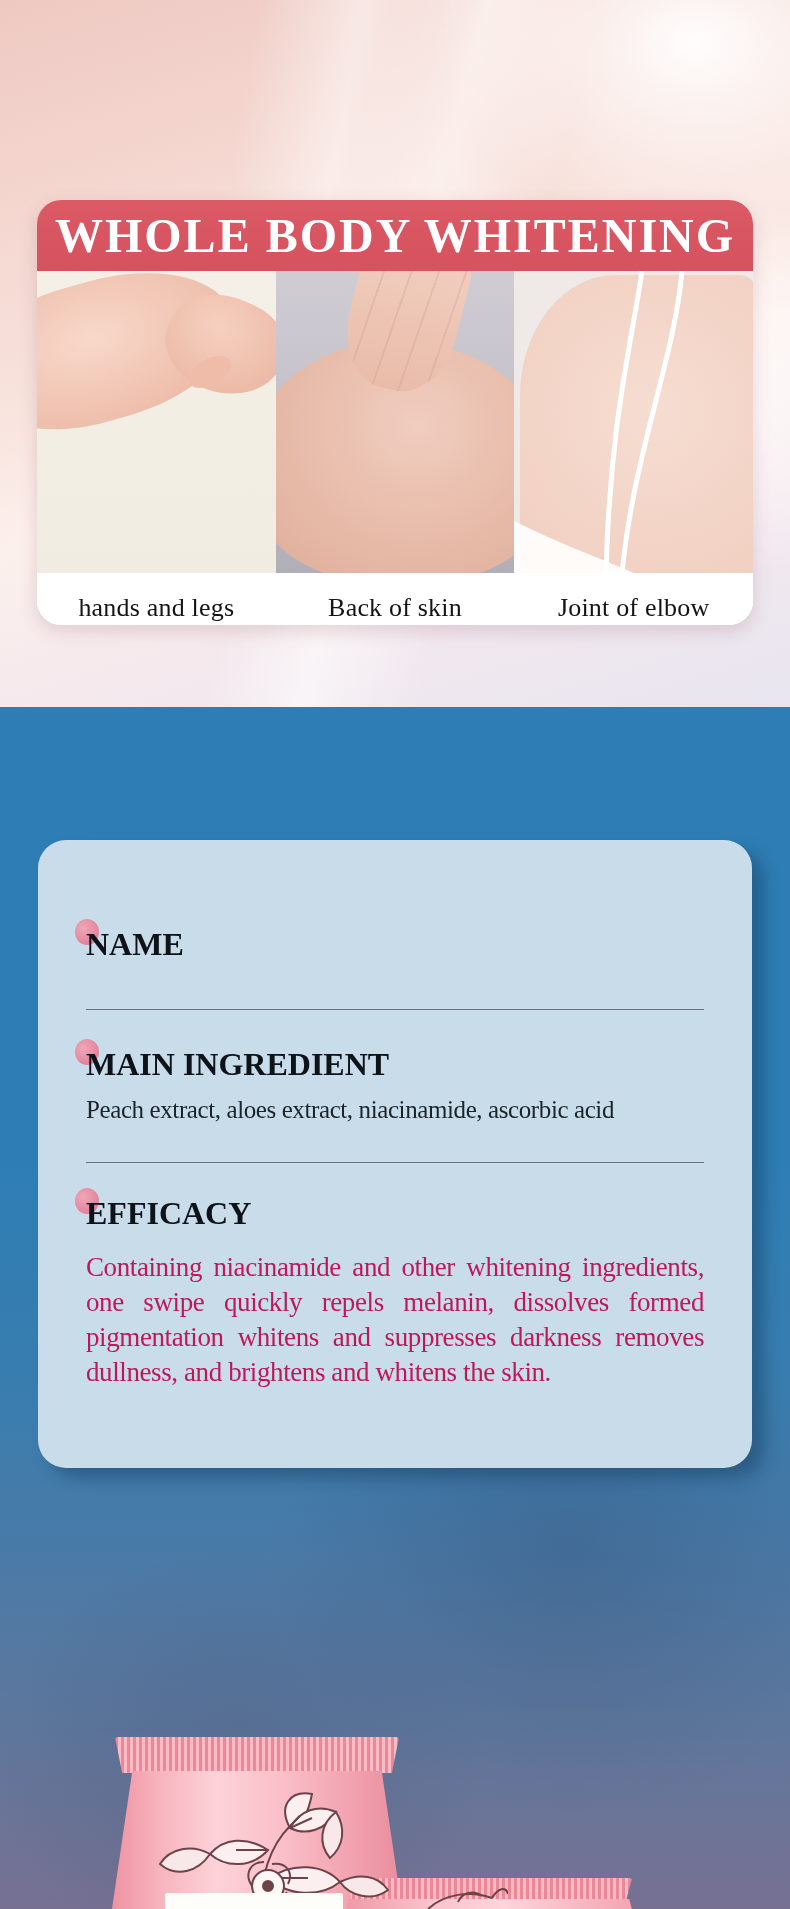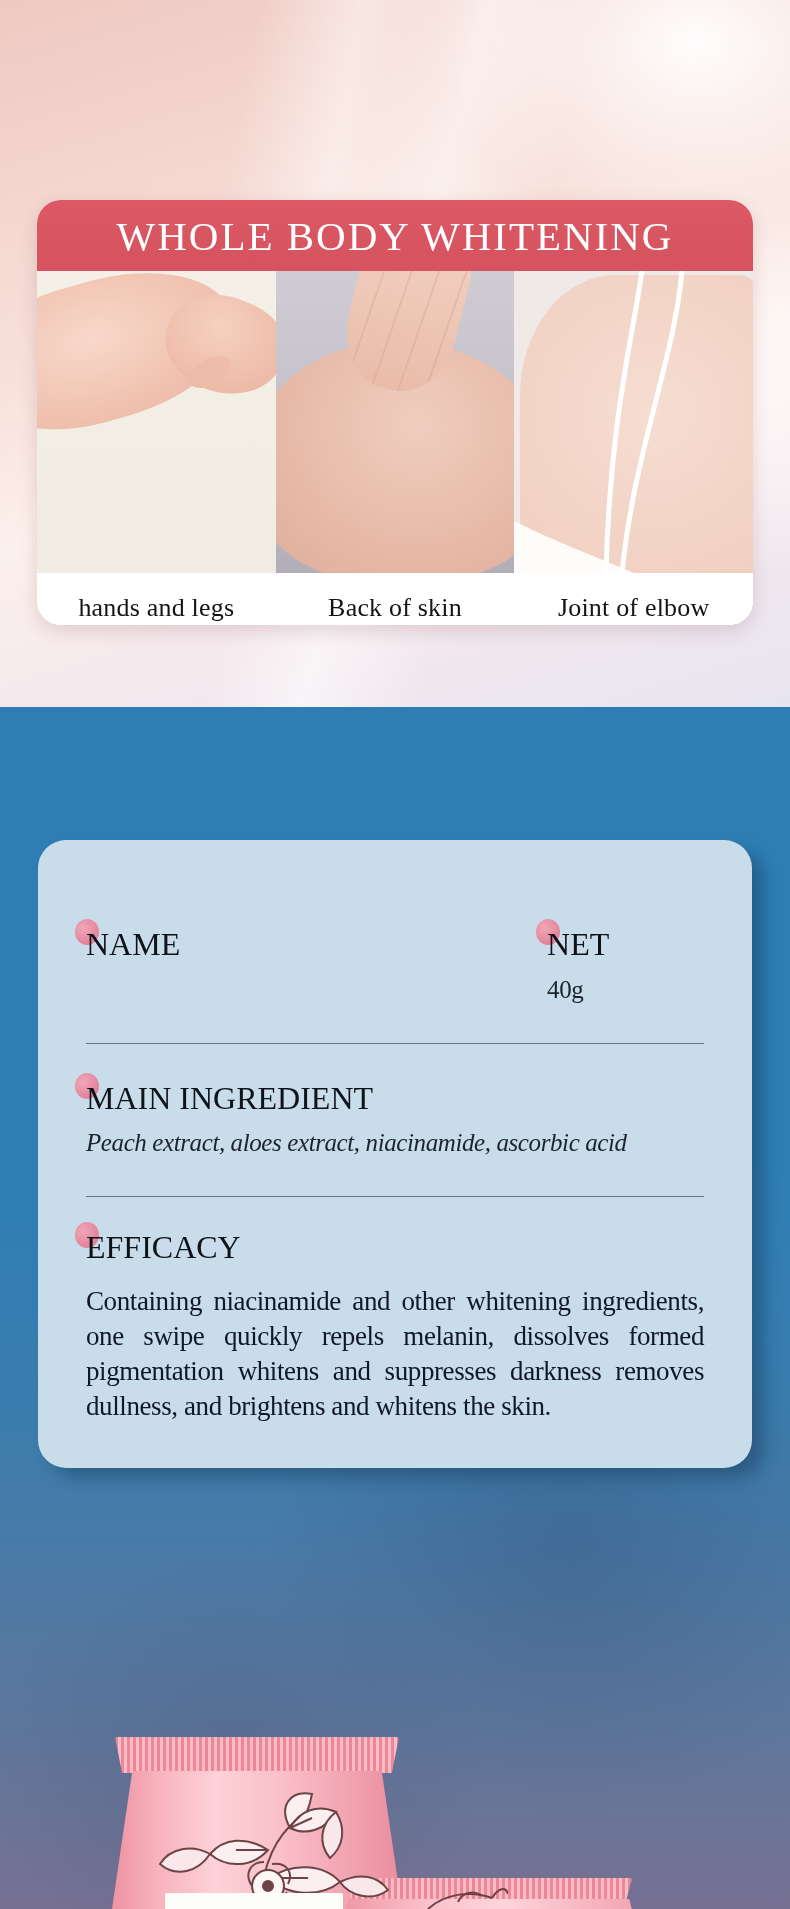--- a/index.html
+++ b/index.html
@@ -25,21 +25,21 @@
   .whitening-card{
     position:absolute;left:37px;top:200px;width:716px;height:425px;
     border-radius:24px;overflow:hidden;background:#fff;
     box-shadow:0 6px 18px rgba(120,60,70,.18);
   }
   .banner{
     height:71px;background:linear-gradient(180deg,#db5a66,#d5525e);
     display:flex;align-items:center;justify-content:center;
   }
   .banner h1{
-    margin:0;color:#fff;font-size:41px;font-weight:normal;
+    margin:0;color:#fff;font-size:48px;font-weight:bold;
     letter-spacing:2px;font-family:"Liberation Serif",serif;
   }
   .photos{display:flex;height:302px;}
   .photo{position:relative;flex:1;overflow:hidden;}
   
   .photo.p1{background:linear-gradient(180deg,#f4f0e7 0%,#f1ece1 100%);}
   .p1 .foot{
     position:absolute;left:-60px;top:8px;width:260px;height:140px;
     background:radial-gradient(ellipse at 45% 40%, #f8d8ca 0%, #f0c2b0 60%, #e9b5a1 100%);
     border-radius:46% 60% 58% 50%;transform:rotate(-16deg);
@@ -97,41 +97,41 @@
   .info-card{
     position:absolute;left:38px;top:840px;width:714px;height:628px;
     background:#c9dcea;border-radius:28px;
     box-shadow:12px 10px 16px rgba(22,60,94,.45);
   }
   .card-inner{padding:86px 48px 0;color:#10181e;}
   .row-name{display:flex;align-items:flex-start;}
   .col-left{width:470px;}
   .col-right{margin-left:auto;width:160px;}
   .sec-heading{
-    position:relative;margin:0 0 10px;font-weight:normal;
+    position:relative;margin:0 0 10px;font-weight:bold;
     font-size:32px;line-height:1.15;color:#0d1318;display:inline-block;
   }
   .sec-heading .dot{
     position:absolute;left:-11px;top:-7px;width:24px;height:26px;border-radius:50%;
     background:radial-gradient(circle at 35% 35%, #f0a7b8 0%, #e2829b 70%, #de7893 100%);
     z-index:0;
   }
   .sec-heading .ht{position:relative;z-index:1;}
   .value{
     font-size:25px;line-height:1.35;color:#1b242b;letter-spacing:-.4px;
     white-space:nowrap;
   }
-  .value.wrap{white-space:normal;font-style:italic;}
+  .value.wrap{white-space:normal;}
   hr.div{
     border:none;border-top:1px solid #53606b;margin:36px 0 0;height:0;opacity:.85;
   }
   .sec{margin-top:36px;}
   .sec.efficacy{margin-top:32px;}
   .efficacy-text{
-    margin-top:8px;font-size:27px;line-height:35px;color:#0f172a;
+    margin-top:8px;font-size:27px;line-height:35px;color:#be185d;
     text-align:justify;letter-spacing:-.4px;white-space:normal;
   }
   
   .tube{position:absolute;z-index:2;}
   .tube .crimp{
     background:repeating-linear-gradient(90deg,#ec8798 0 3px,#fbbcc6 3px 6px);
     border-radius:3px 3px 0 0;
   }
   .tube .tbody{position:relative;}
   .tube1{left:112px;top:1737px;width:290px;height:172px;}
@@ -199,27 +199,20 @@
 
   <div class="info-card">
     <div class="card-inner">
 
       <div class="row-name">
         <div class="col-left">
           <h2 class="sec-heading">
             <span class="dot"></span>
             <span class="ht">NAME</span>
           </h2>
-        </div>
-        <div class="col-right">
-          <h2 class="sec-heading">
-            <span class="dot"></span>
-            <span class="ht">NET</span>
-          </h2>
-          <div class="value">40g</div>
         </div>
       </div>
 
       <hr class="div">
 
       <div class="sec">
         <h2 class="sec-heading">
           <span class="dot"></span>
           <span class="ht">MAIN INGREDIENT</span>
         </h2>

